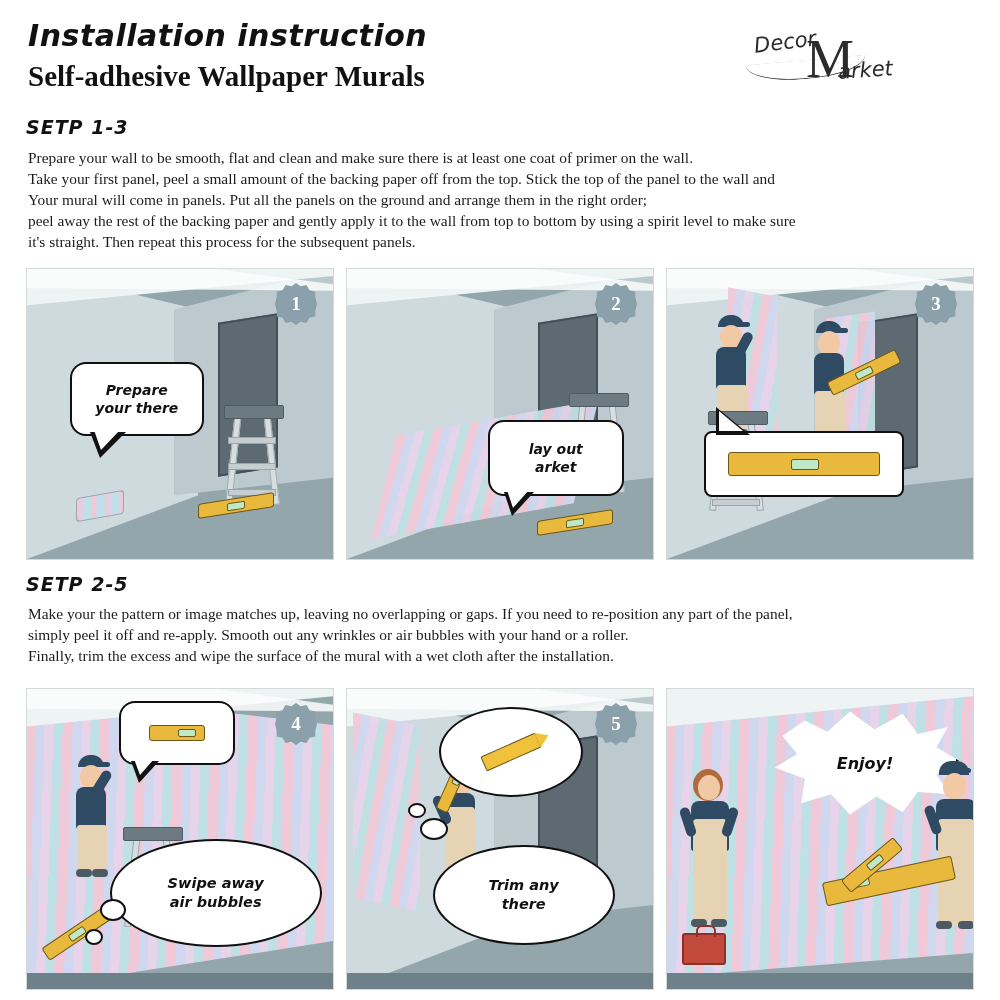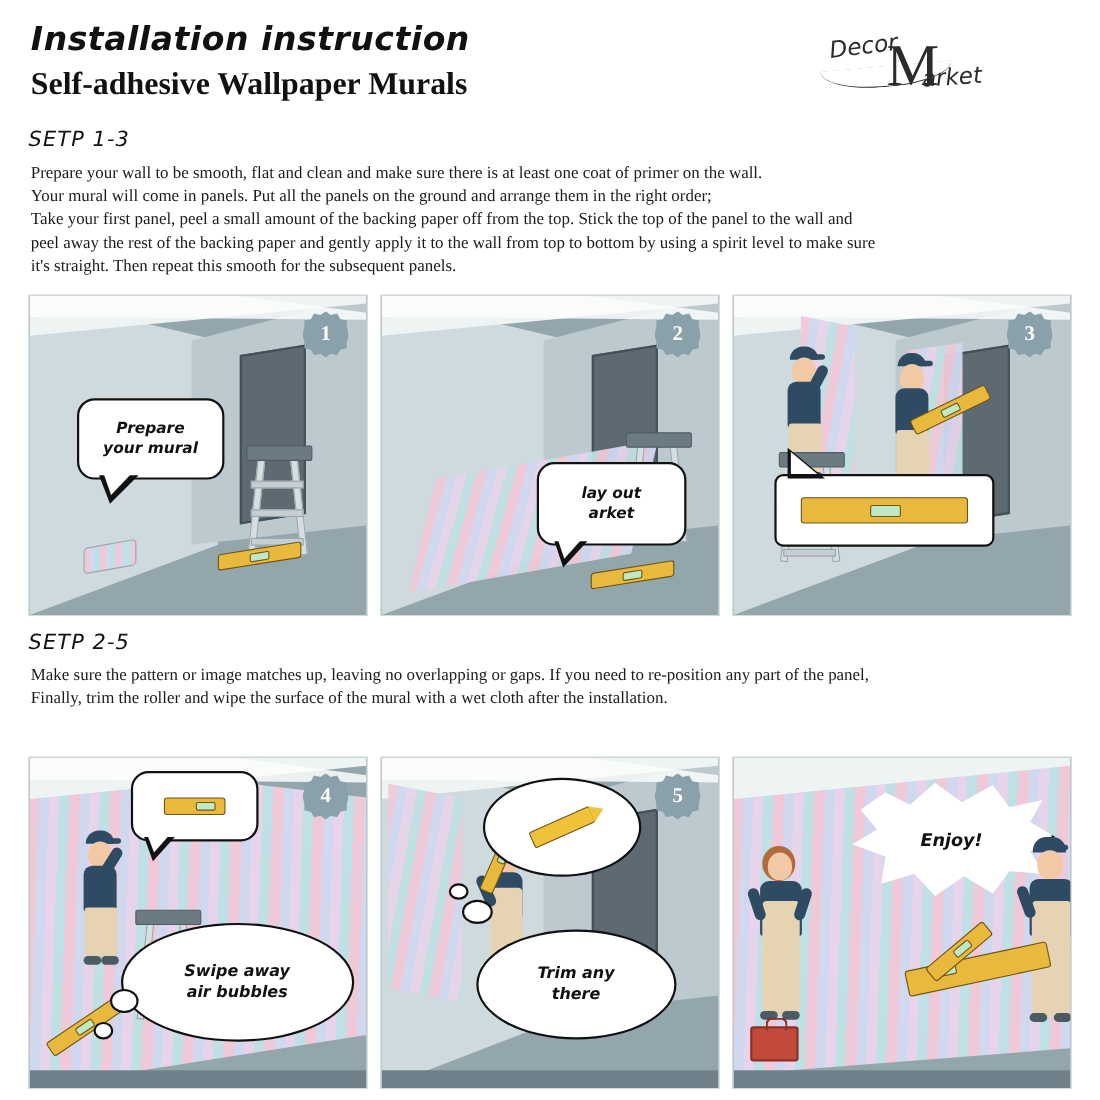--- a/index.html
+++ b/index.html
@@ -49,21 +49,21 @@
   .logo .swoosh{
     position:absolute;left:20px;top:46px;width:120px;height:18px;
     border-bottom:1.5px solid #333;border-radius:0 0 60px 60px/0 0 20px 20px;
     transform:rotate(-5deg);
   }
 
   
   .sec-head{
     position:absolute;left:26px;
     font-family:"DejaVu Sans", sans-serif;
-    font-style:italic;font-weight:normal;font-size:19px;
+    font-style:italic;font-weight:bold;font-size:19px;
     letter-spacing:1px;color:#111;
   }
   .body-text{
     position:absolute;left:28px;
     font-family:"Liberation Serif", serif;
     font-size:15.4px;line-height:21px;color:#1b1b1b;
     width:952px;
   }
   .body-text p{margin:0;}
 
@@ -229,24 +229,24 @@
   <div class="logo">
     <div class="big-m">M</div>
     <div class="decor">Decor</div>
     <div class="swoosh"></div>
     <div class="arket">arket</div>
   </div>
 
   <div class="sec-head" style="top:116px;">SETP 1-3</div>
   <div class="body-text" style="top:147px;">
     <p>Prepare your wall to be smooth, flat and clean and make sure there is at least one coat of primer on the wall.</p>
+    <p>Take your first panel, peel a small amount of the backing paper off from the top. Stick the top of the panel to the wall and</p>
     <p>Your mural will come in panels. Put all the panels on the ground and arrange them in the right order;</p>
-    <p>Take your first panel, peel a small amount of the backing paper off from the top. Stick the top of the panel to the wall and</p>
     <p>peel away the rest of the backing paper and gently apply it to the wall from top to bottom by using a spirit level to make sure</p>
-    <p>it's straight. Then repeat this smooth for the subsequent panels.</p>
+    <p>it's straight. Then repeat this process for the subsequent panels.</p>
   </div>
 
   <div class="strip" style="top:268px;">
 
     <div class="panel">
       <div class="floor"></div>
       <div class="wall-left"></div>
       <div class="wall-right"></div>
       <div class="ceil"></div>
       <div class="ceil2"></div>
@@ -257,21 +257,21 @@
         <div class="top"></div>
         <div class="step" style="top:26px;"></div>
         <div class="step" style="top:52px;"></div>
         <div class="step" style="top:78px;"></div>
       </div>
       <div class="roll"></div>
       <div class="level" style="left:56%;bottom:16%;transform:skewY(-9deg);"></div>
       <div class="bubble b1">
         <span>
           <span>Prepare</span><br>
-          <span>your mural</span>
+          <span>your there</span>
         </span>
         <span class="tail">
             <i></i>
           </span>
       </div>
       <div class="badge">1</div>
     </div>
 
     <div class="panel">
       <div class="floor"></div>
@@ -345,22 +345,23 @@
             <i></i>
           </span>
         <span class="level"></span>
       </div>
       <div class="badge">3</div>
     </div>
   </div>
 
   <div class="sec-head" style="top:573px;">SETP 2-5</div>
   <div class="body-text" style="top:603px;">
-    <p> Make sure the pattern or image matches up, leaving no overlapping or gaps. If you need to re-position any part of the panel,</p>
-    <p> Finally, trim the roller and wipe the surface of the mural with a wet cloth after the installation.</p>
+    <p> Make your the pattern or image matches up, leaving no overlapping or gaps. If you need to re-position any part of the panel,</p>
+    <p>simply peel it off and re-apply. Smooth out any wrinkles or air bubbles with your hand or a roller.</p>
+    <p> Finally, trim the excess and wipe the surface of the mural with a wet cloth after the installation.</p>
   </div>
 
   <div class="strip" style="top:688px;">
 
     <div class="panel tall">
       <div class="floor"></div>
       <div class="wall-left" style="width:100%;clip-path:polygon(0 0,100% 12%,100% 84%,0 100%);background:repeating-linear-gradient(92deg,#f0c9d8 0 10px,#cfd8ef 10px 19px,#e7d4ea 19px 28px,#bfe0e4 28px 37px);"></div>
       <div class="ceil"></div>
       <div class="ceil2"></div>
       <div class="ladder" style="left:30%;bottom:20%;">

